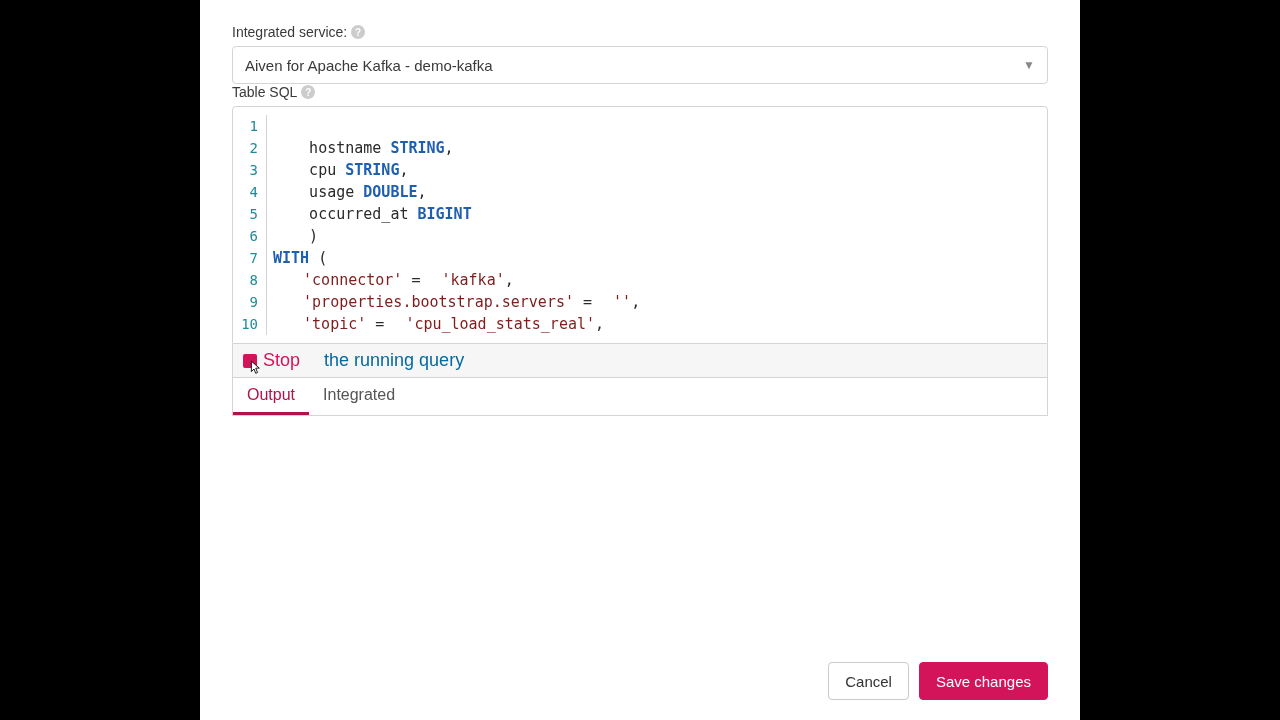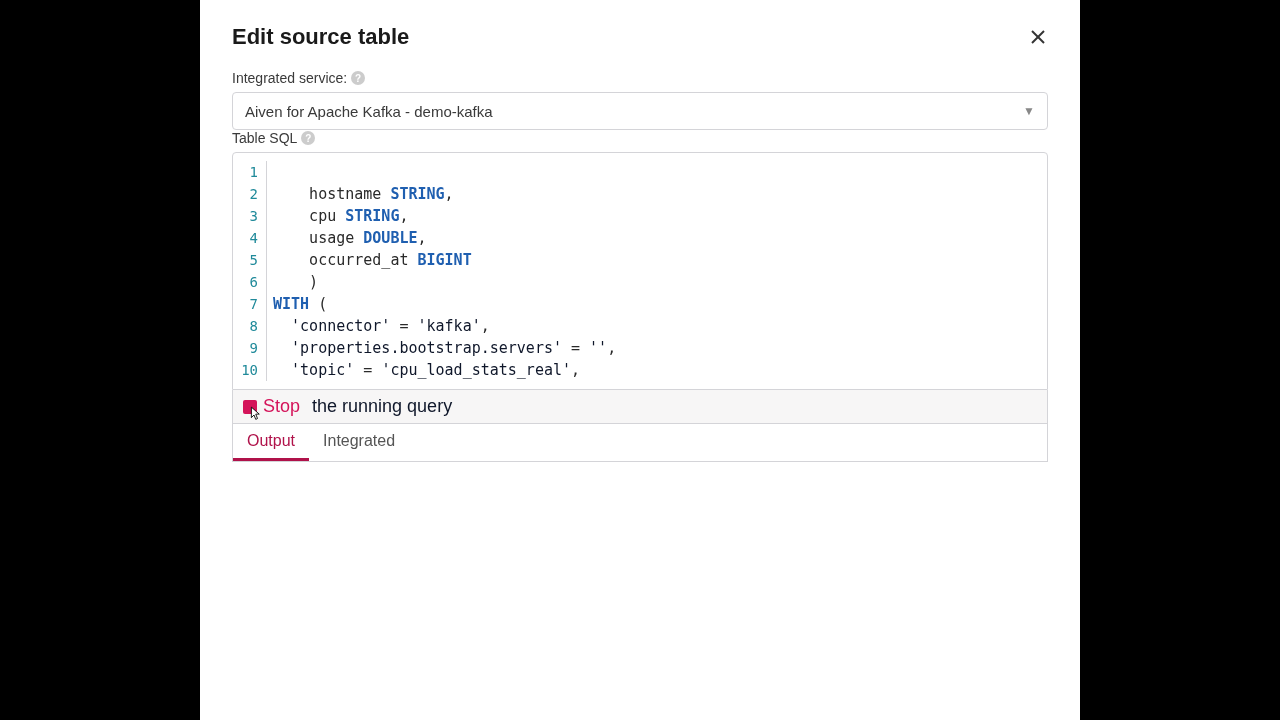--- a/index.html
+++ b/index.html
@@ -15,51 +15,42 @@
   .help { width: 14px; height: 14px; border-radius: 50%; background: #ccc; color: #fff; display:inline-flex; align-items:center; justify-content:center; font-size:10px; font-weight:700; }
   .select { width: 100%; height: 38px; border: 1px solid #d4d4d8; border-radius: 4px; display:flex; align-items:center; justify-content:space-between; padding: 0 12px; font-size: 15px; color: #3a3a3a; cursor:pointer; }
   .caret { color:#888; font-size:12px; }
   .code-box { width:100%; border:1px solid #d4d4d8; border-radius:4px 4px 0 0; background:#fff; font-family: "Menlo","Consolas",monospace; font-size:15px; }
   .code-row { display:flex; height:22px; line-height:22px; }
   .gutter { width:34px; text-align:right; padding-right:8px; color:#208a9a; border-right:1px solid #d4d4d8; font-size:14px;}
   .code { padding-left:6px; white-space:pre; }
   .kw { color:#1f5fb0; font-weight:600; }
   .typ { color:#1f5fb0; font-weight:600;}
   .ident { color:#2a2a2a; }
-  .str { color:#0f172a; }
+  .str { color:#7f1d1d;margin-left:12px; }
   .op { color:#2a2a2a; }
   .stop-bar { border:1px solid #d4d4d8; border-top:0; background:#f7f6f6; padding:6px 10px; display:flex; align-items:center; gap:6px; font-size:18px; position:relative;}
   .stop-icon { width:14px; height:14px; background:#d4145a; border-radius:2px; }
   .stop-text { color:#d4145a; font-weight:500; cursor:pointer;}
-  .hint { color:#0f172a; margin-left:6px;}
+  .hint { color:#0369a1; margin-left:18px;}
   .cursor-icon { position:absolute; left:14px; top:16px; width:14px; height:18px; pointer-events:none;}
   .tabs { border:1px solid #d4d4d8; border-top:0; display:flex; font-size:16px; }
   .tab { padding:8px 14px; color:#555; cursor:pointer; }
   .tab.active { color:#b0124a; border-bottom:3px solid #b0124a; font-weight:500; }
   .output-area { border:1px solid #d4d4d8; border-top:0; height:130px; padding:10px 12px; font-size:14px; color:#3a3a3a; border-radius:0 0 4px 4px;}
   .footer { position:absolute; right:32px; bottom:20px; display:flex; gap:10px; }
   .btn { height:38px; padding:0 16px; border-radius:4px; font-size:15px; cursor:pointer; display:flex; align-items:center; }
   .btn-secondary { background:#fff; border:1px solid #c9c9ce; color:#333; }
   .btn-primary { background:#d4145a; border:1px solid #d4145a; color:#fff; }
   .code-pad { height:8px; }
 </style>
 </head>
 <body>
 
 <div class="panel">
   <div class="panel-inner">
-    <div class="header">
-      <div class="title">Edit source table</div>
-      <div class="close">
-        <svg viewBox="0 0 16 16" stroke="currentColor" stroke-width="2" fill="none">
-          <line x1="2" y1="2" x2="14" y2="14"></line>
-            <line x1="14" y1="2" x2="2" y2="14"></line>
-        </svg>
-      </div>
-    </div>
 
     <div class="field-label">
       <span>Integrated service:</span>
       <span class="help">?</span>
     </div>
     <div class="select">
       <span>Aiven for Apache Kafka - demo-kafka</span>
       <span class="caret">▼</span>
     </div>
 
@@ -123,13 +114,17 @@
       </svg>
     </div>
 
     <div class="tabs">
       <div class="tab active">Output</div>
       <div class="tab">Integrated</div>
     </div>
 
   </div>
 
+  <div class="footer">
+    <div class="btn btn-secondary">Cancel</div>
+    <div class="btn btn-primary">Save changes</div>
+  </div>
 </div>
 
 </body></html>

